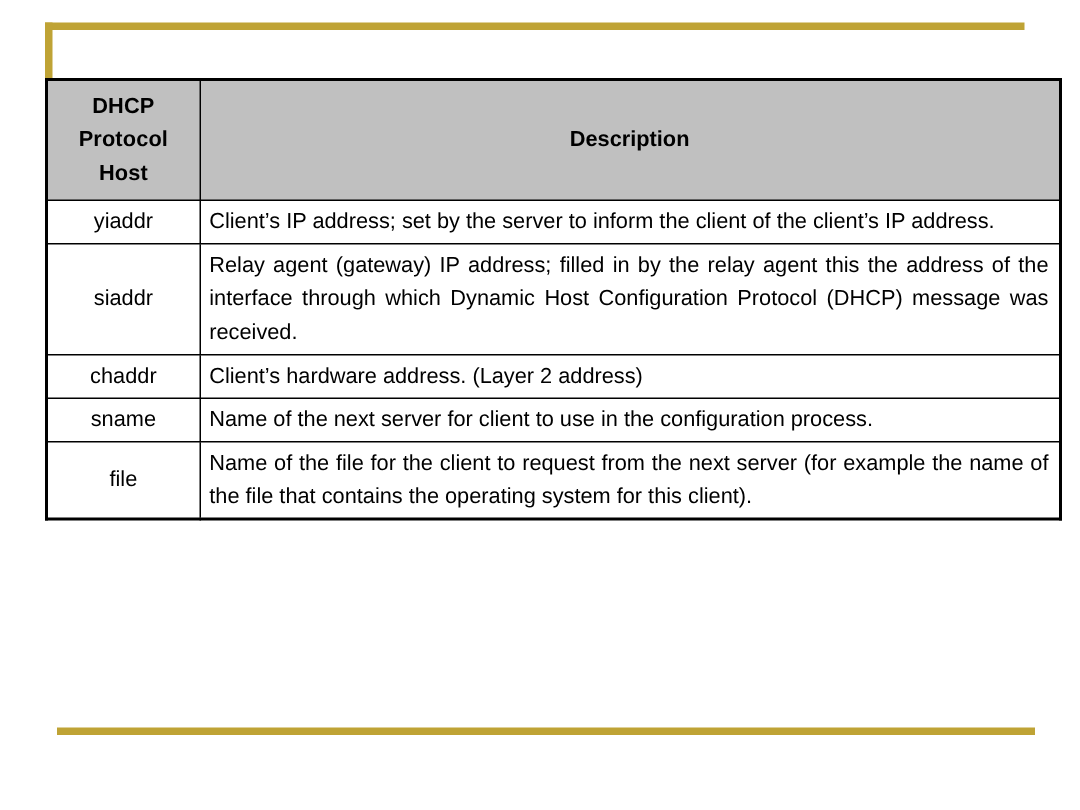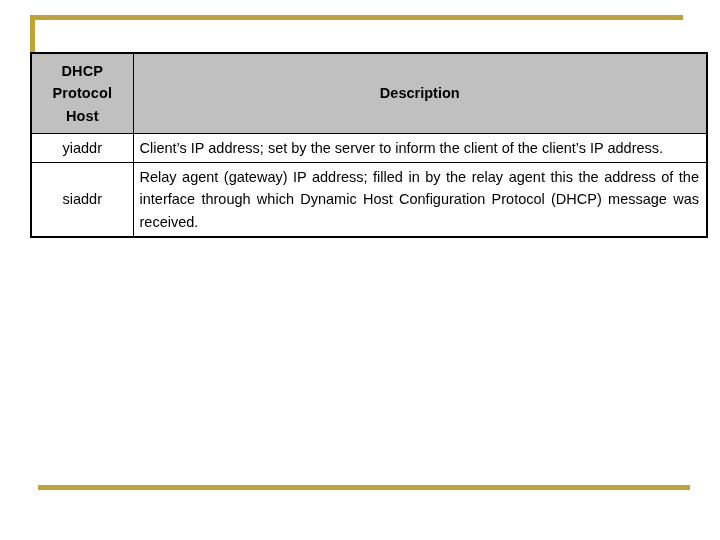--- a/index.html
+++ b/index.html
@@ -129,15 +129,33 @@
         <td class="desc-cell">
             <span class="txt">Client’s IP address; set by the server to inform the client of the client’s IP address.</span>
           </td>
       </tr>
       <tr>
         <td class="field-cell">siaddr</td>
         <td class="desc-cell">
             <span class="txt">Relay agent (gateway) IP address; filled in by the relay agent this the address of the interface through which Dynamic Host Configuration Protocol (DHCP) message was received.</span>
           </td>
       </tr>
+      <tr class="single-line">
+        <td class="field-cell">chaddr</td>
+        <td class="desc-cell">
+            <span class="txt">Client’s hardware address. (Layer 2 address)</span>
+          </td>
+      </tr>
+      <tr class="single-line">
+        <td class="field-cell">sname</td>
+        <td class="desc-cell">
+            <span class="txt">Name of the next server for client to use in the configuration process.</span>
+          </td>
+      </tr>
+      <tr>
+        <td class="field-cell">file</td>
+        <td class="desc-cell">
+            <span class="txt">Name of the file for the client to request from the next server (for example the name of the file that contains the operating system for this client).</span>
+          </td>
+      </tr>
     </tbody>
   </table>
 </div>
 
 </body></html>

